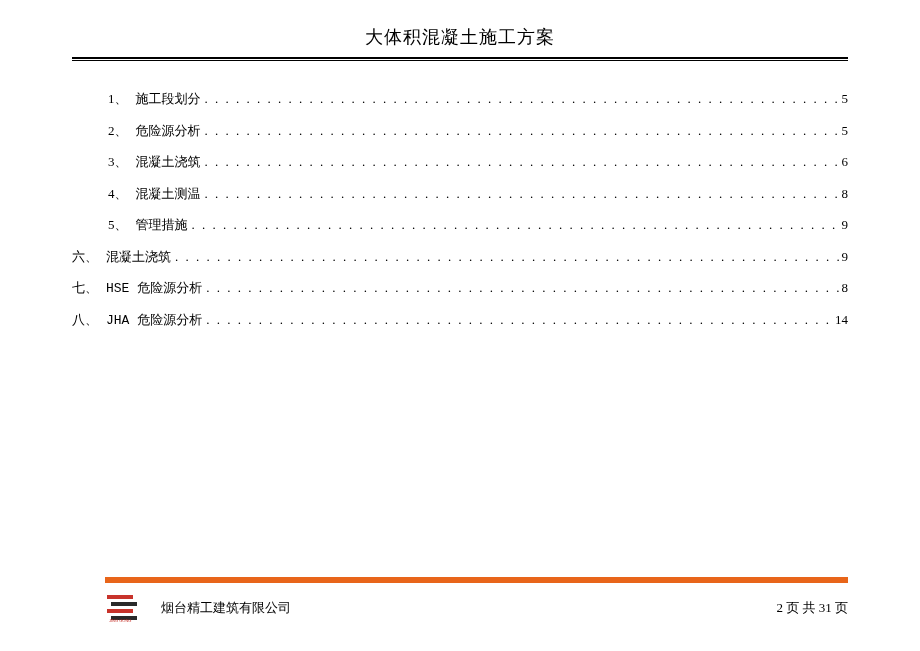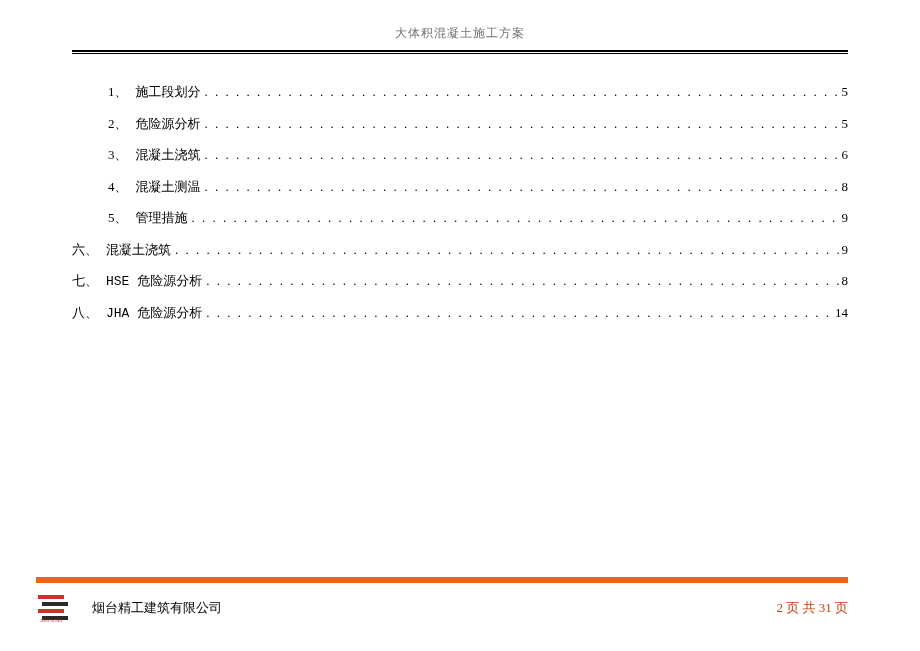--- a/index.html
+++ b/index.html
@@ -13,22 +13,22 @@
       background: #ffffff;
       font-family: "SimSun", "宋体", serif;
       position: relative;
     }
     .page-header {
       text-align: center;
       padding-top: 25px;
       padding-bottom: 8px;
     }
     .page-title {
-      font-size: 12px;
-      color: #737373;
+      font-size: 18px;
+      color: #000000;
       letter-spacing: 1px;
     }
     .header-line {
       margin: 0 72px;
       border-bottom: 2px solid #000;
       margin-bottom: 1px;
     }
     .header-line-thin {
       margin: 0 72px;
       border-bottom: 1px solid #000;
@@ -67,21 +67,21 @@
       color: #000;
     }
     .toc-page {
       white-space: nowrap;
     }
     .footer {
       position: absolute;
       bottom: 0;
       left: 0;
       right: 0;
-      padding: 0 72px 28px 36px;
+      padding: 0 72px 28px 105px;
     }
     .footer-bar {
       height: 6px;
       background: #e8651a;
       margin-bottom: 10px;
     }
     .footer-content {
       display: flex;
       align-items: center;
       justify-content: space-between;
@@ -99,21 +99,21 @@
     .logo svg {
       width: 100%;
       height: 100%;
     }
     .company-name {
       font-size: 13px;
       color: #000;
     }
     .page-number {
       font-size: 13px;
-      color: #c2410c;
+      color: #000000;
     }
   </style>
 </head>
 <body>
 
 <div class="page-header">
   <div class="page-title">大体积混凝土施工方案</div>
 </div>
 <div class="header-line"></div>
 <div class="header-line-thin"></div>

